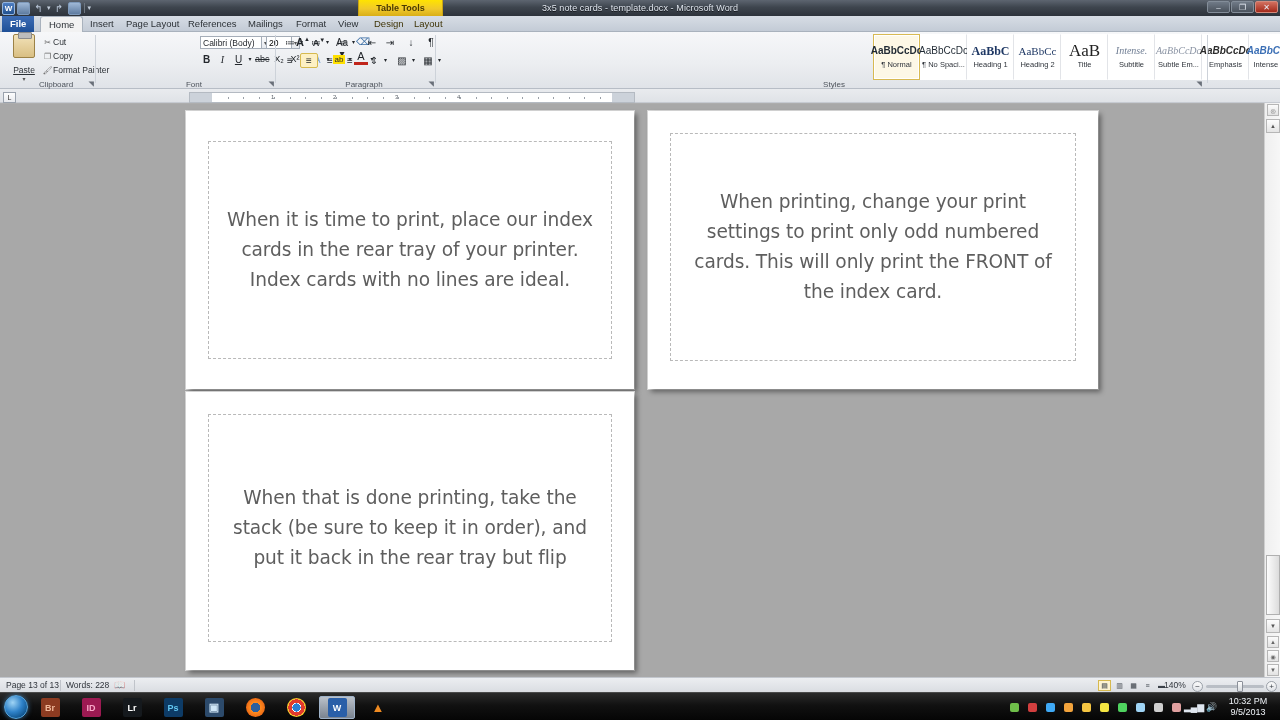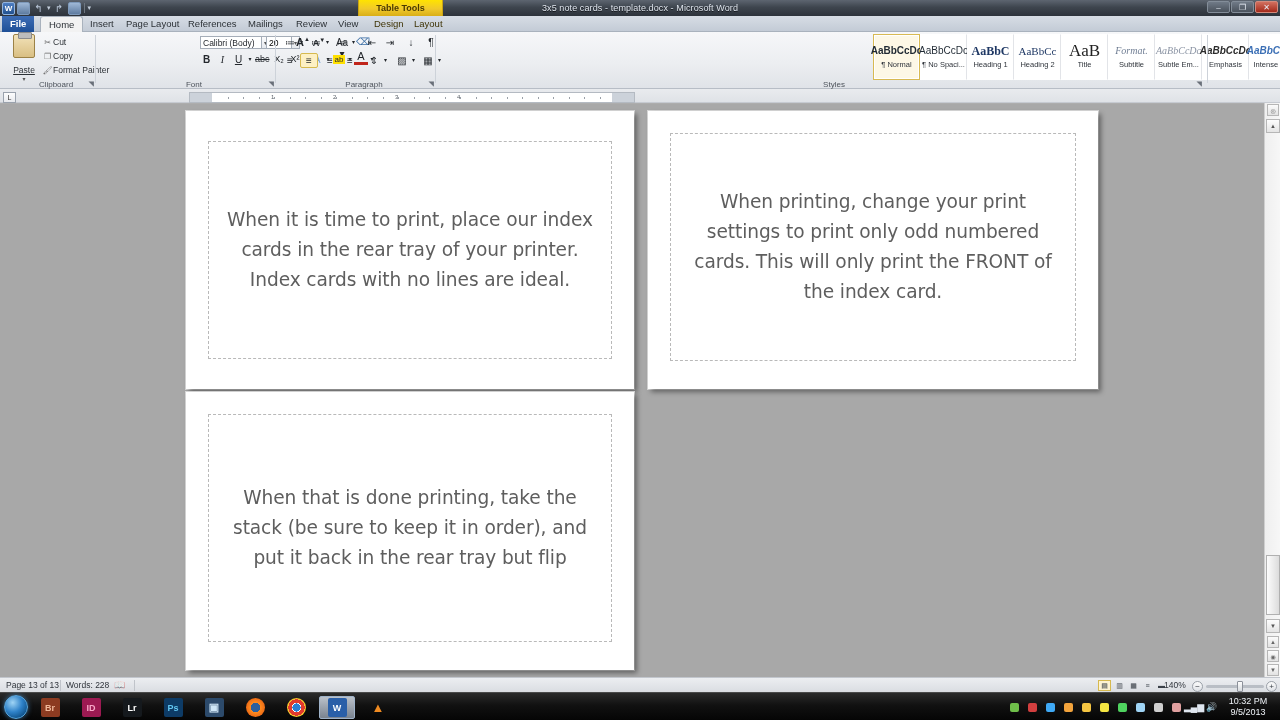--- a/index.html
+++ b/index.html
@@ -201,21 +201,21 @@
     </div>
   </div>
 
   <div class="tabstrip">
     <div class="tab file" style="left:2px;">File</div>
     <div class="tab active" style="left:40px;">Home</div>
     <div class="tab" style="left:82px;">Insert</div>
     <div class="tab" style="left:118px;">Page Layout</div>
     <div class="tab" style="left:180px;">References</div>
     <div class="tab" style="left:240px;">Mailings</div>
-    <div class="tab" style="left:288px;">Review</div>
+    <div class="tab" style="left:288px;">Format</div>
     <div class="tab" style="left:330px;">View</div>
     <div class="tab tt" style="left:366px;">Design</div>
     <div class="tab tt" style="left:406px;">Layout</div>
   </div>
 
   <div class="ribbon">
 
     <div class="grp" style="left:0;width:96px;">
       <div class="pastebtn">
         <div class="paste-ico"></div>
@@ -305,21 +305,21 @@
           </div>
           <div class="sty">
             <div class="prev" style="font-family: &quot;Liberation Serif&quot;, serif; font-size: 11px; font-weight: normal; color: rgb(31, 56, 100);">AaBbCc</div>
             <div class="nm">Heading 2</div>
           </div>
           <div class="sty">
             <div class="prev" style="font-family: &quot;Liberation Serif&quot;, serif; font-size: 17px; font-weight: normal; color: rgb(34, 34, 34);">AaB</div>
             <div class="nm">Title</div>
           </div>
           <div class="sty">
-            <div class="prev" style="font-family: &quot;Liberation Serif&quot;, serif; font-size: 10px; font-weight: normal; color: rgb(111, 125, 147); font-style: italic;">Format.</div>
+            <div class="prev" style="font-family: &quot;Liberation Serif&quot;, serif; font-size: 10px; font-weight: normal; color: rgb(111, 125, 147); font-style: italic;">Intense.</div>
             <div class="nm">Subtitle</div>
           </div>
           <div class="sty">
             <div class="prev" style="font-family: &quot;Liberation Serif&quot;, serif; font-size: 10px; font-weight: normal; color: rgb(138, 147, 163); font-style: italic;">AaBbCcDc</div>
             <div class="nm">Subtle Em...</div>
           </div>
           <div class="sty">
             <div class="prev" style="font-family: &quot;Liberation Sans&quot;, sans-serif; font-size: 10px; font-weight: bold; color: rgb(43, 43, 43); font-style: italic;">AaBbCcDc</div>
             <div class="nm">Emphasis</div>
           </div>

